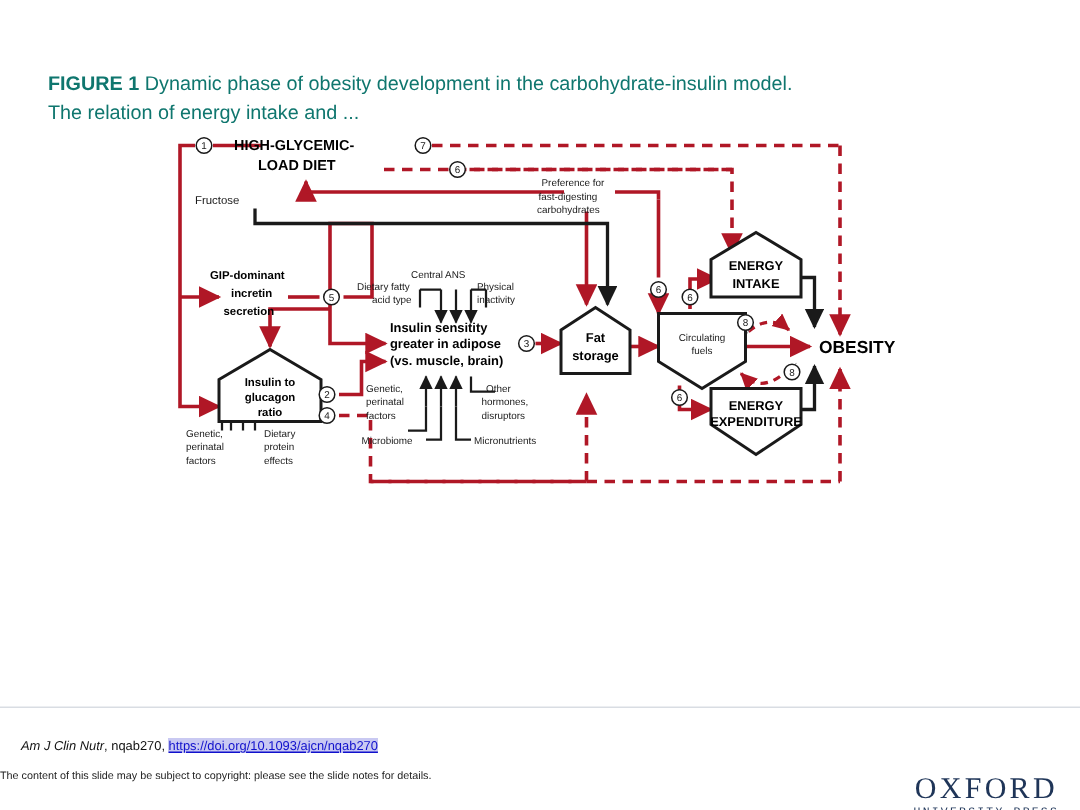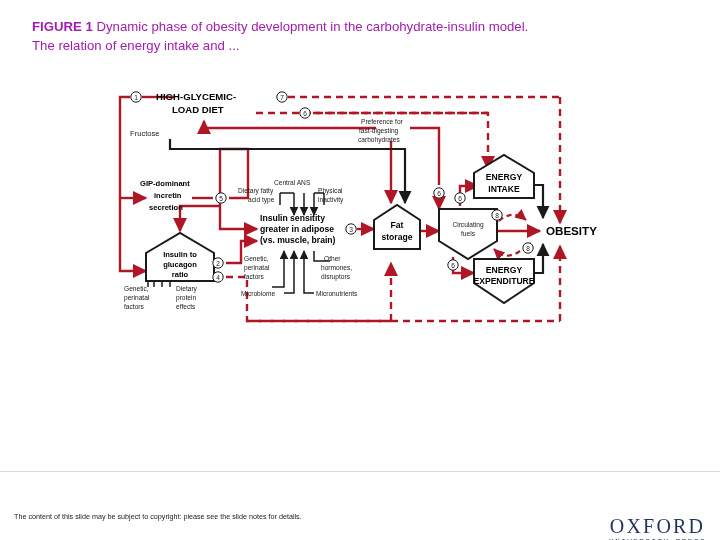--- a/index.html
+++ b/index.html
@@ -8,24 +8,24 @@
     background:#ffffff;
     font-family:"Liberation Sans", sans-serif;
     color:#000;
     overflow:hidden;
     position:relative;
   }
   .slide{position:absolute;inset:0;background:#fff;}
 
   .caption{
     position:absolute;
-    left:32px; top:18px; width:500px;
+    left:32px; top:47px; width:500px;
     font-size:13.2px;
     line-height:1.42;
-    color:#a21caf;
+    color:#0f766e;
   }
   .caption b{font-weight:bold;}
 
   .figure-wrap{
     position:absolute;
     left:108px; top:81px;
     width:504px; height:255px;
   }
   .figure-wrap svg{display:block;width:504px;height:255px;}
 
@@ -42,21 +42,21 @@
     white-space:nowrap;
   }
   .cite i{font-style:italic;}
   .cite a{
     color:#1111cc;
     text-decoration:underline;
     background:#c9c9f2;
   }
   .copyright{
     position:absolute;
-    left:14px; top:512px;
+    left:0; top:512px;
     font-size:7.2px;
     color:#222;
     white-space:nowrap;
     text-align:center;
   }
   .oup{
     position:absolute;
     right:14px; top:516px;
     text-align:center;
     color:#1f3558;
@@ -323,20 +323,23 @@
 
         <text class="t sm" x="68" y="210">Dietary</text>
         <text class="t sm" x="68" y="219">protein</text>
         <text class="t sm" x="68" y="228">effects</text>
       </g>
     </svg>
   </div>
 
   <div class="footer-rule"></div>
 
+  <div class="cite">
+    <i>Am J Clin Nutr</i><span>, nqab270, </span><a href="#">https://doi.org/10.1093/ajcn/nqab270</a>
+  </div>
 
   <div class="copyright">The content of this slide may be subject to copyright: please see the slide notes for details.</div>
 
   <div class="oup">
     <div class="o1">OXFORD</div>
     <div class="o2">UNIVERSITY PRESS</div>
   </div>
 
 </div>
 

